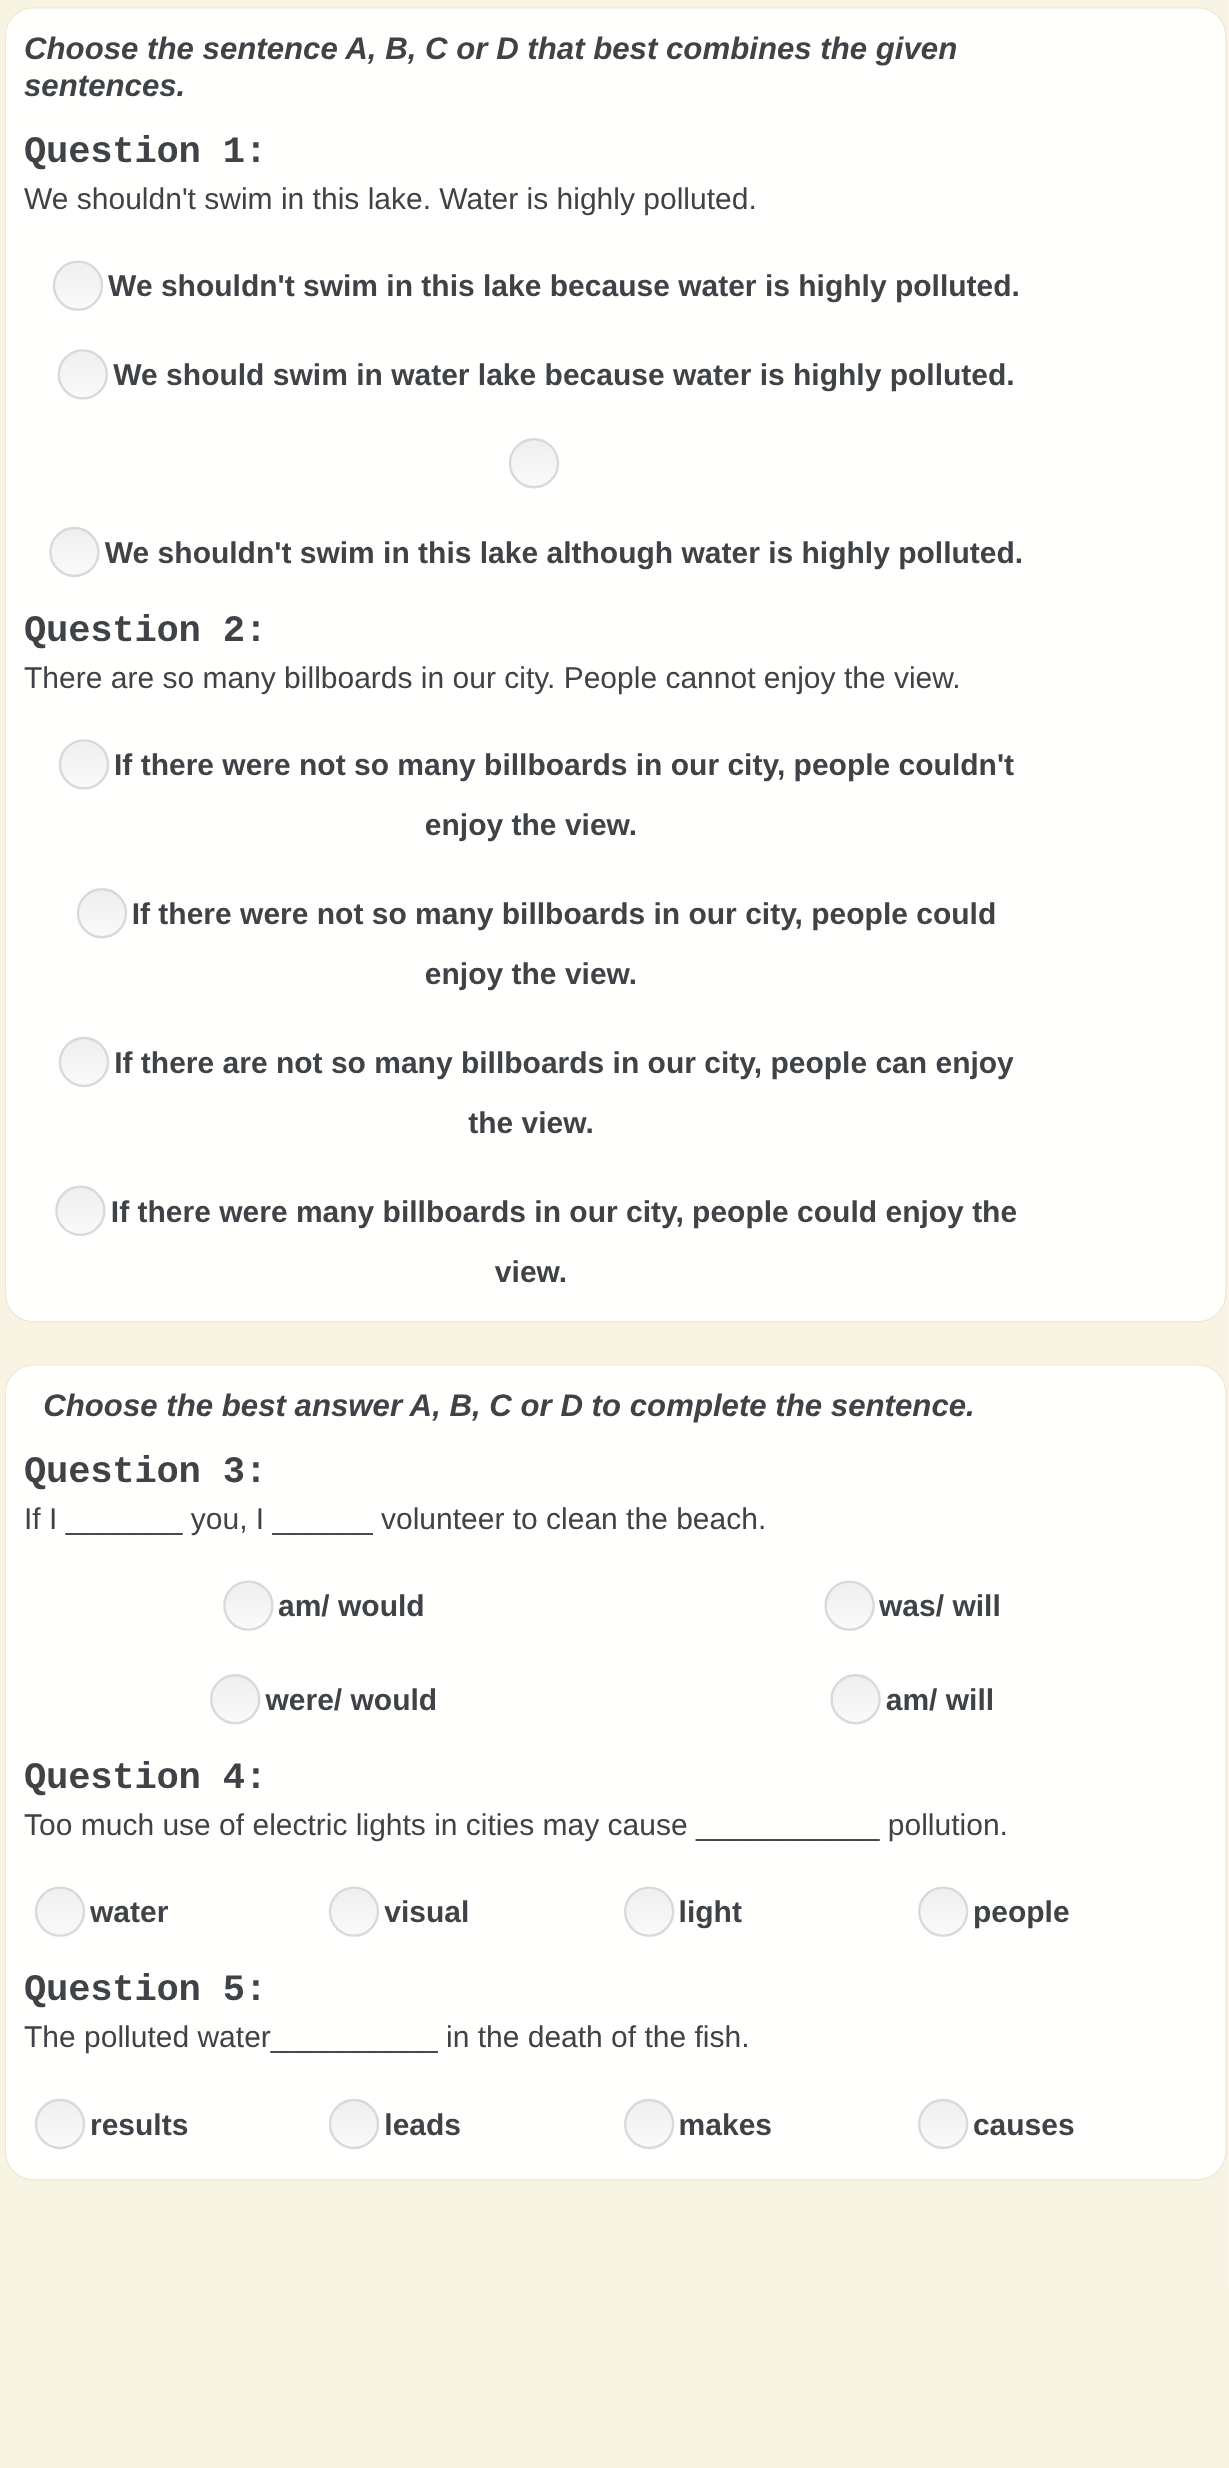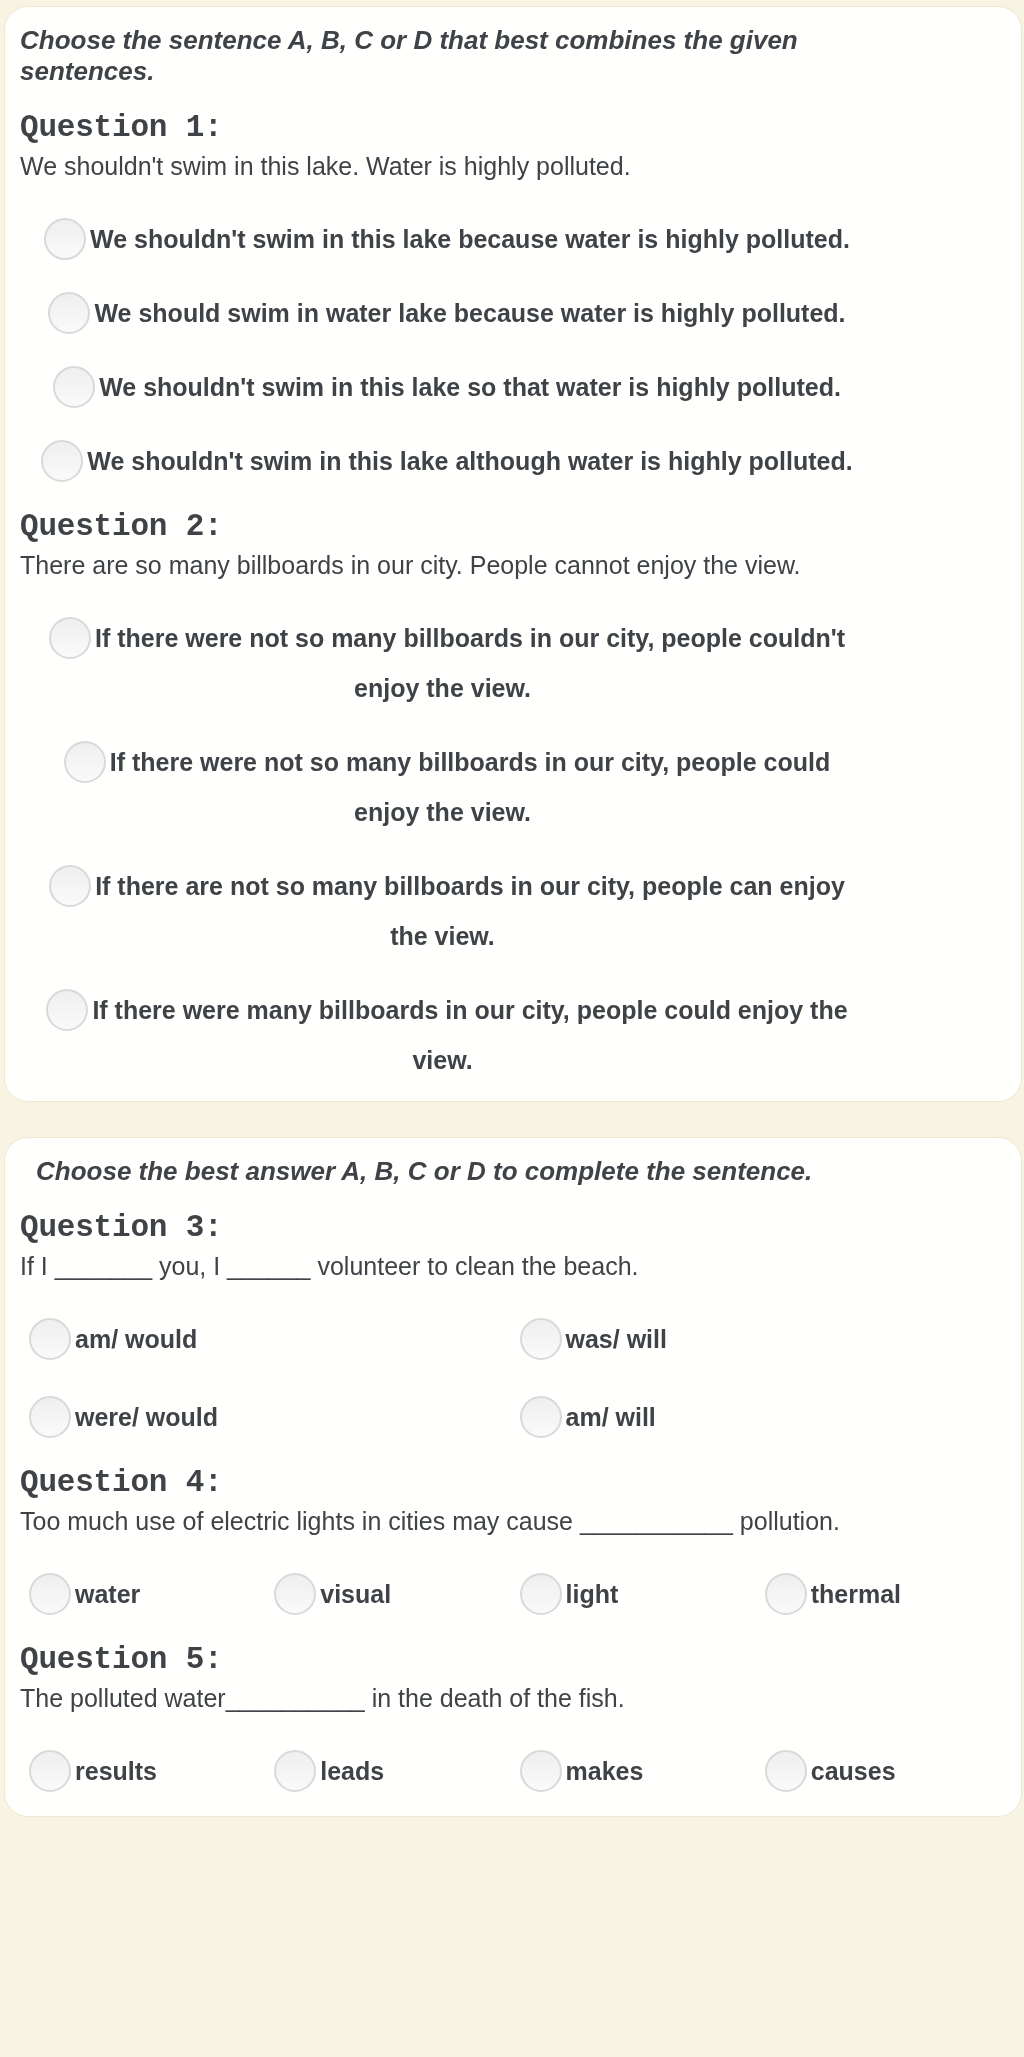--- a/index.html
+++ b/index.html
@@ -61,21 +61,21 @@
     max-width:845px;
     margin-bottom:24px;
     text-align:center;
   }
   .options-list .option:last-child{margin-bottom:0;}
   .options-grid{
     display:grid;
     row-gap:28px;
     margin-bottom:4px;
   }
-  .cols-2{grid-template-columns:repeat(2,1fr);}
+  .cols-2{grid-template-columns:repeat(2,1fr);text-align:center;}
   .cols-4{grid-template-columns:repeat(4,1fr);}
   .radio{
     display:inline-block;
     width:42px;height:42px;
     border-radius:50%;
     background:linear-gradient(180deg,#efefef,#fafafa);
     border:2px solid var(--radio-border);
     vertical-align:middle;
     margin:-5px 4px 0 9px;
   }
@@ -85,21 +85,21 @@
 
 <section class="card">
   <p class="instruction">Choose the sentence A, B, C or D that best combines the given sentences.</p>
 
   <div class="question">
     <div class="q-label">Question 1:</div>
     <div class="q-prompt">We shouldn't swim in this lake. Water is highly polluted.</div>
     <div class="options options-list">
       <div class="option"><span class="radio"></span><span class="option-text">We shouldn't swim in this lake because water is highly polluted.</span></div>
       <div class="option"><span class="radio"></span><span class="option-text">We should swim in water lake because water is highly polluted.</span></div>
-      <div class="option"><span class="radio"></span><span class="option-text">We shouldn't swim in this lake so that water is highly polluted.</span></div>
+      <div class="option"><span class="radio"></span></div>
       <div class="option"><span class="radio"></span><span class="option-text">We shouldn't swim in this lake although water is highly polluted.</span></div>
     </div>
   </div>
 
   <div class="question">
     <div class="q-label">Question 2:</div>
     <div class="q-prompt">There are so many billboards in our city. People cannot enjoy the view.</div>
     <div class="options options-list">
       <div class="option"><span class="radio"></span><span class="option-text">If there were not so many billboards in our city, people couldn't enjoy the view.</span></div>
       <div class="option"><span class="radio"></span><span class="option-text">If there were not so many billboards in our city, people could enjoy the view.</span></div>
@@ -123,21 +123,21 @@
     </div>
   </div>
 
   <div class="question">
     <div class="q-label">Question 4:</div>
     <div class="q-prompt">Too much use of electric lights in cities may cause ___________ pollution.</div>
     <div class="options options-grid cols-4">
       <div class="option"><span class="radio"></span><span class="option-text">water</span></div>
       <div class="option"><span class="radio"></span><span class="option-text">visual</span></div>
       <div class="option"><span class="radio"></span><span class="option-text">light</span></div>
-      <div class="option"><span class="radio"></span><span class="option-text">thermal</span></div>
+      <div class="option"><span class="radio"></span><span class="option-text">people</span></div>
     </div>
   </div>
 
   <div class="question">
     <div class="q-label">Question 5:</div>
     <div class="q-prompt">The polluted water__________ in the death of the fish.</div>
     <div class="options options-grid cols-4">
       <div class="option"><span class="radio"></span><span class="option-text">results</span></div>
       <div class="option"><span class="radio"></span><span class="option-text">leads</span></div>
       <div class="option"><span class="radio"></span><span class="option-text">makes</span></div>

